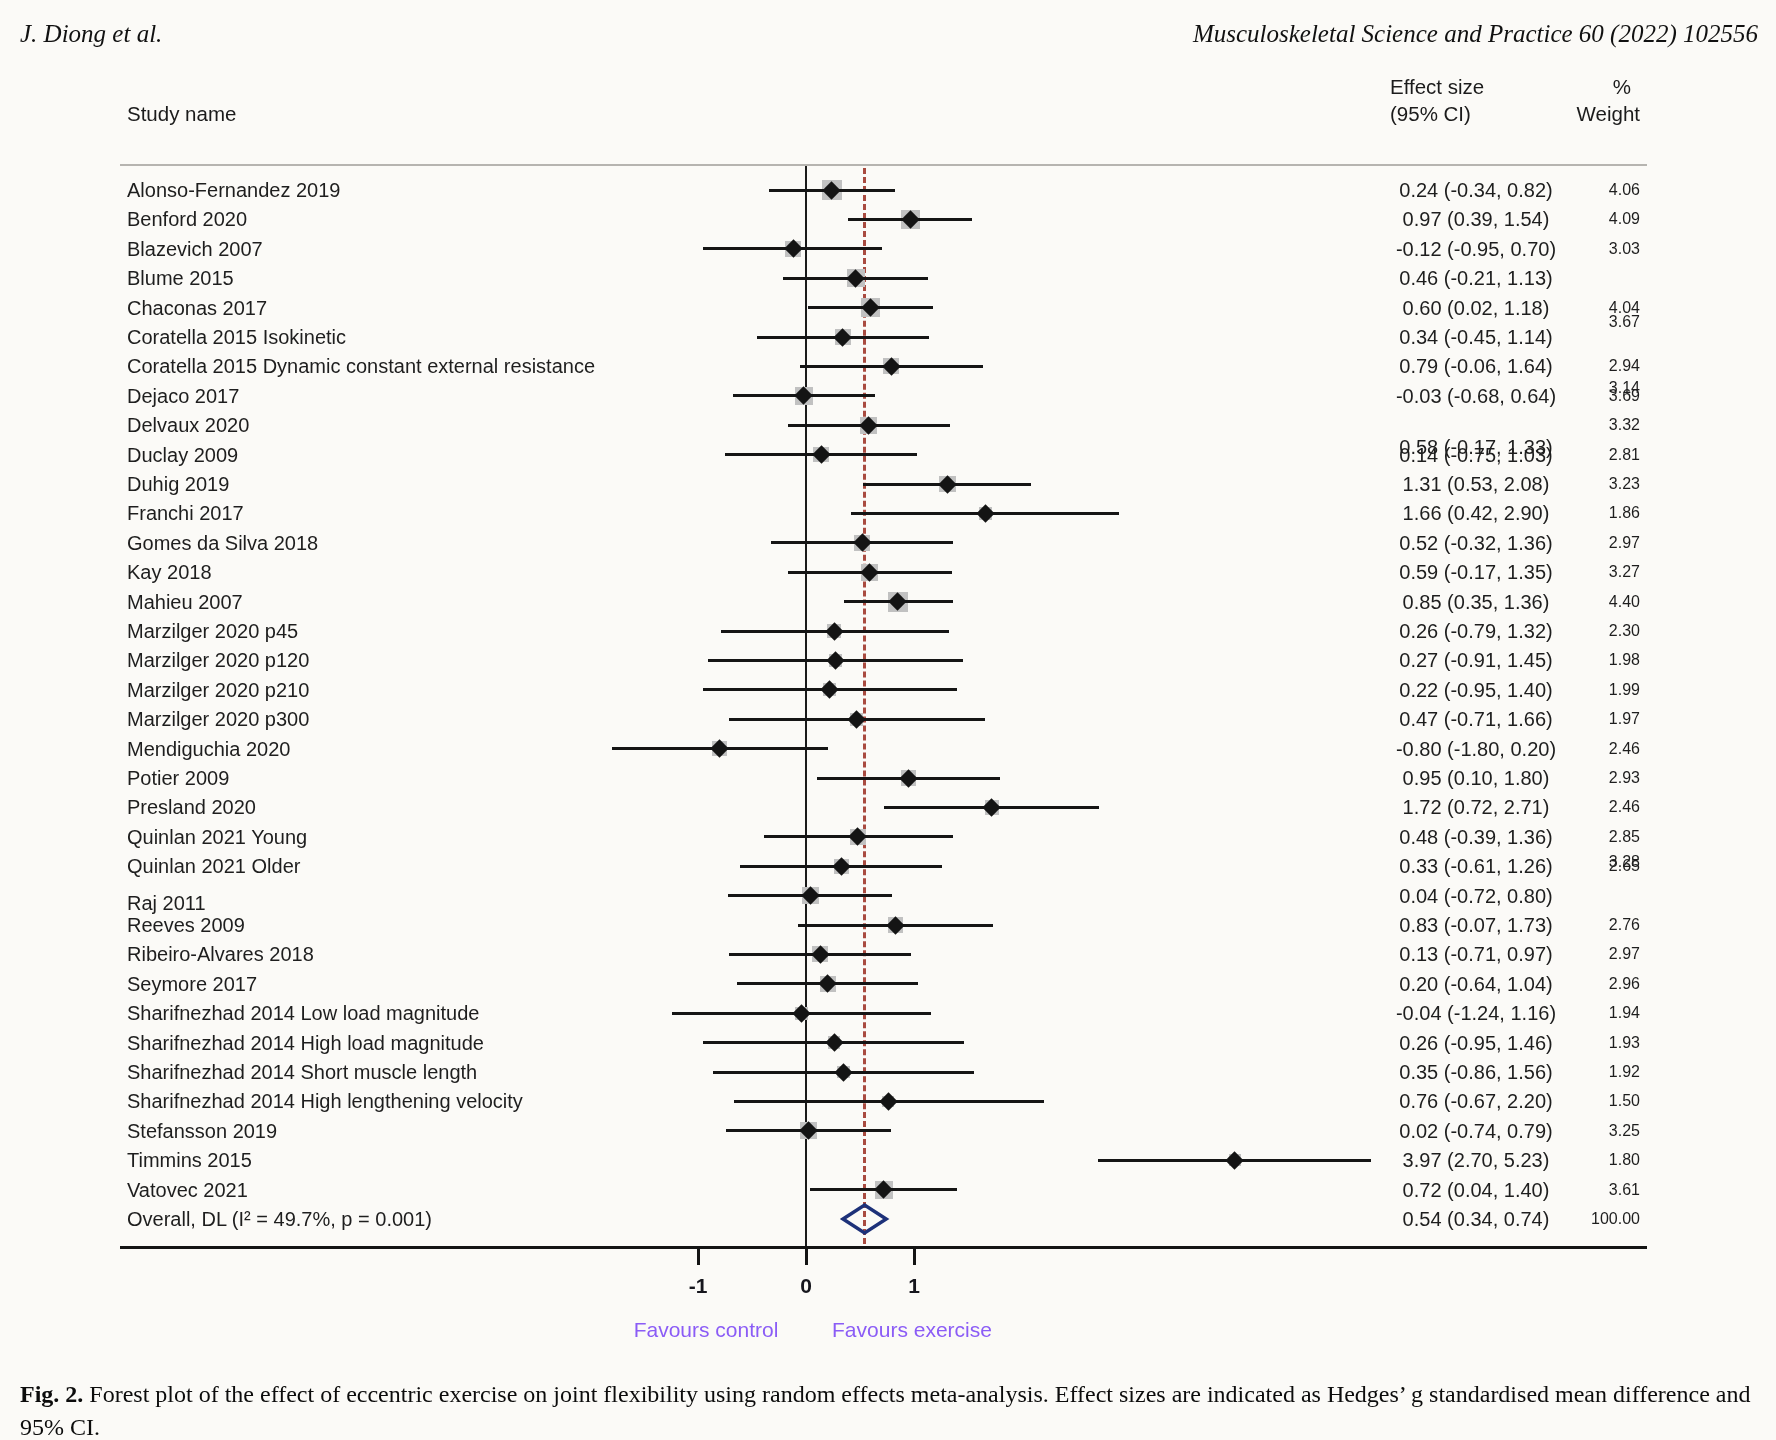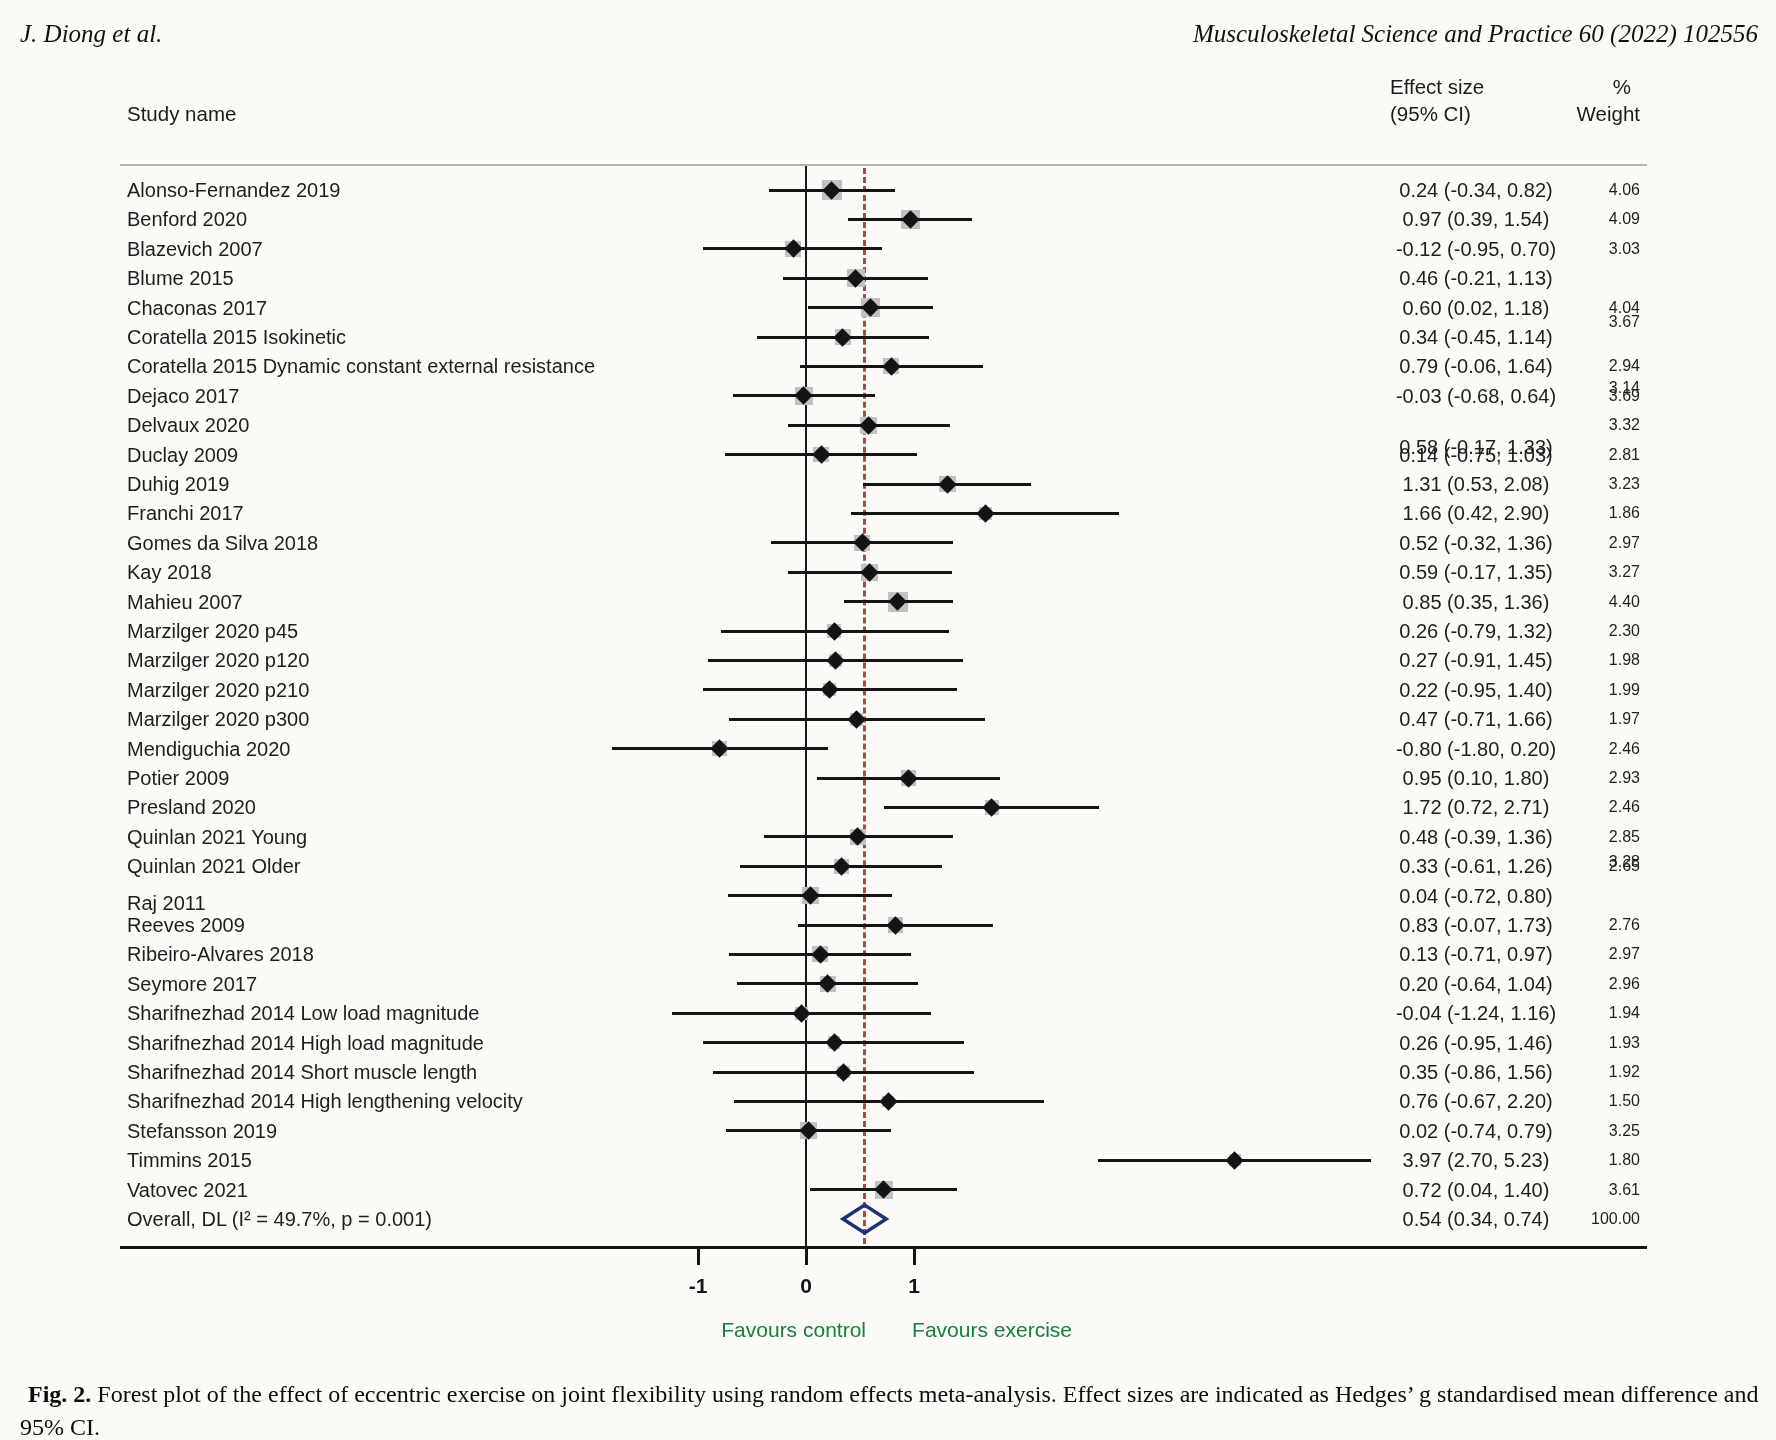--- a/index.html
+++ b/index.html
@@ -13,30 +13,30 @@
   #ch-study{left:127px;top:100px;}
   #ch-effect{left:1390px;top:73px;}
   #ch-weight{left:1548px;top:73px;width:92px;text-align:right;}
   #ch-weight .pct{margin-right:9px;}
   .rule-light{position:absolute;left:120px;top:164px;width:1527px;height:2px;background:#b6b4b0;}
   .rule-heavy{position:absolute;left:120px;top:1246px;width:1527px;height:3px;background:#141414;}
   .zero-line{position:absolute;background:#1a1a1a;}
   .overall-ref{position:absolute;border-left:3px dashed #a94b40;}
   .tick{position:absolute;width:3px;height:16px;background:#141414;}
   .tick-label{position:absolute;width:60px;text-align:center;font-size:21px;font-weight:600;color:#16161d;}
-  .favours{position:absolute;width:320px;text-align:right;font-size:21px;color:#15803d;}
+  .favours{position:absolute;width:320px;text-align:center;font-size:21px;color:#8b5cf6;}
   .study-name{position:absolute;left:127px;height:28px;line-height:28px;font-size:20px;white-space:nowrap;}
   .effect-text{position:absolute;left:1378px;width:196px;height:28px;line-height:28px;font-size:20px;text-align:center;white-space:nowrap;}
   .weight-text{position:absolute;left:1548px;width:92px;height:28px;line-height:28px;font-size:16px;text-align:right;}
   .ci-line{position:absolute;height:3px;background:#151515;z-index:3;}
   .wt-box{position:absolute;background:#c1c1c1;z-index:2;}
   .pt-diamond{position:absolute;width:13px;height:13px;background:#141414;transform:rotate(45deg);z-index:4;}
   .caption{position:absolute;left:20px;top:1378px;width:1745px;
         font-family:"Liberation Serif",serif;font-size:24px;line-height:33px;color:#0c0c0c;}
-  .cap-label{font-weight:bold;margin-left:8px;}
+  .cap-label{font-weight:bold;}
 </style>
 </head>
 <body>
 
 <div class="page">
 
   <div class="running-head">
     <span class="rh-left">J. Diong et al.</span>
     <span class="rh-right">Musculoskeletal Science and Practice 60 (2022) 102556</span>
   </div>

